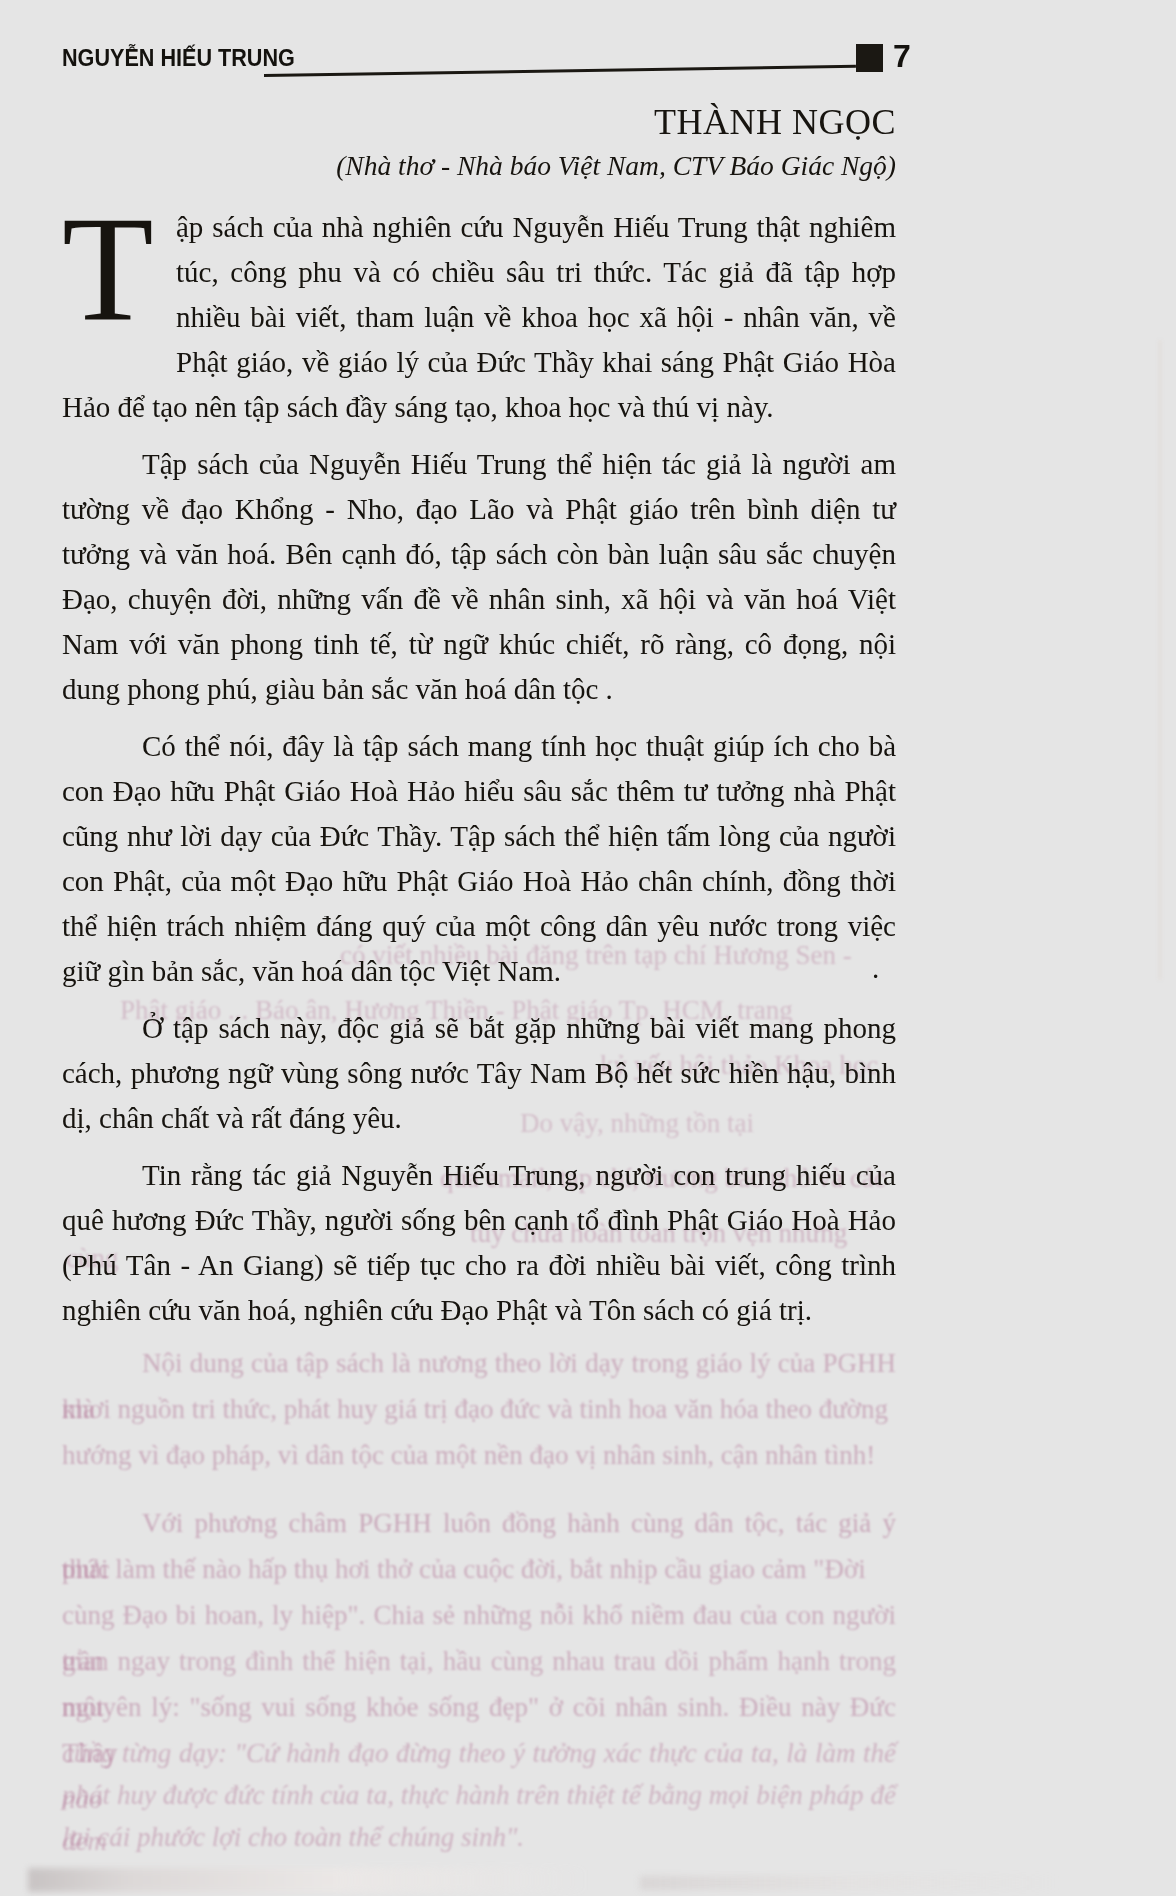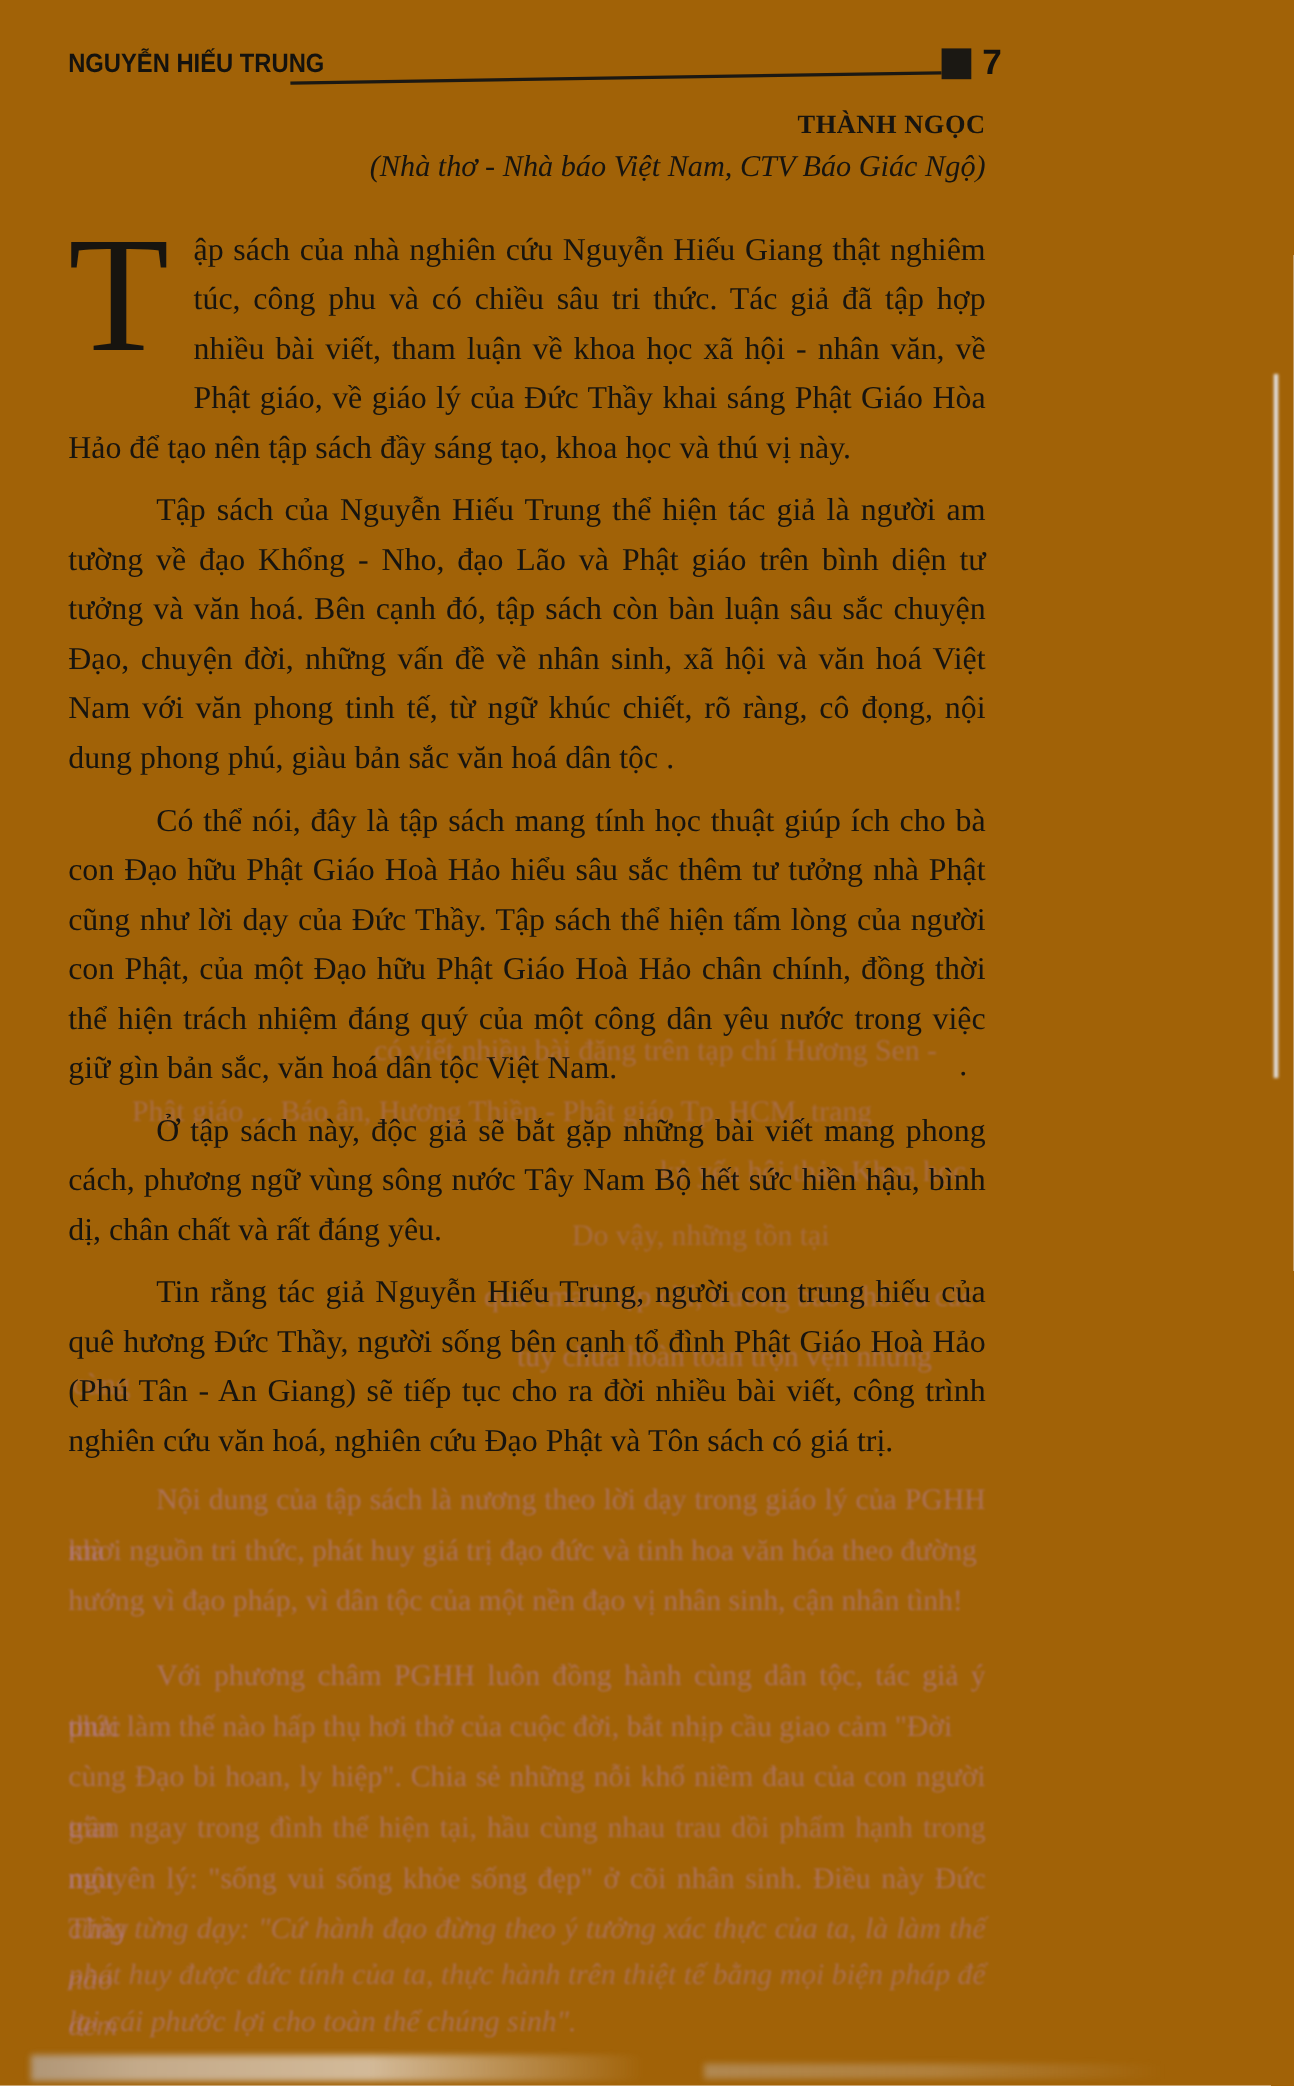--- a/index.html
+++ b/index.html
@@ -1,18 +1,18 @@
 <!DOCTYPE html>
 <html><head>
 <meta charset="utf-8">
 <style>
   html,body{margin:0;padding:0;}
   .page{
     position:relative;width:1176px;height:1896px;overflow:hidden;
-    background:#a16207;color:#17140f;
+    background:#e5e5e5;color:#17140f;
     font-family:"Liberation Serif", serif;
   }
   
   .running-header{
     position:absolute;left:62px;top:44px;
     font-family:"Liberation Sans", sans-serif;font-weight:bold;
     font-size:24px;letter-spacing:0px;color:#14120e;
     transform:scaleX(.9);transform-origin:left center;white-space:nowrap;
   }
   .header-rule{
@@ -21,21 +21,21 @@
   }
   .pageno-square{
     position:absolute;left:856px;top:44px;width:27px;height:28px;background:#1b1813;
   }
   .pageno{
     position:absolute;left:893px;top:38px;
     font-family:"Liberation Sans", sans-serif;font-weight:bold;font-size:32px;color:#14120e;
   }
   
   .byline{position:absolute;left:62px;top:101px;width:834px;text-align:right;}
-  .byline-name{font-weight:bold;font-size:24px;letter-spacing:.5px;}
+  .byline-name{font-weight:normal;font-size:36px;letter-spacing:.5px;}
   .byline-role{font-style:italic;font-size:27.5px;margin-top:7px;font-family:Liberation Serif, serif;}
   
   .body-col{
     position:absolute;left:62px;top:205px;width:834px;z-index:2;
     font-size:29px;line-height:45px;text-align:justify;
   }
   .body-col p{margin:0 0 12px 0;text-indent:80px;}
   .body-col p.first{text-indent:0;}
   .dropcap{
     float:left;font-size:150px;line-height:118px;height:138px;width:100px;
@@ -101,21 +101,21 @@
   <div class="header-rule"></div>
   <div class="pageno-square"></div>
   <div class="pageno">7</div>
 
   <div class="byline">
     <div class="byline-name">THÀNH NGỌC</div>
     <div class="byline-role">(Nhà thơ - Nhà báo Việt Nam, CTV Báo Giác Ngộ)</div>
   </div>
 
   <div class="body-col">
-    <p class="first"><span class="dropcap">T</span><span>ập sách của nhà nghiên cứu Nguyễn Hiếu Giang thật nghiêm túc, công phu và có chiều sâu tri thức. Tác giả đã tập hợp nhiều bài viết, tham luận về khoa học xã hội - nhân văn, về Phật giáo, về giáo lý của Đức Thầy khai sáng Phật Giáo Hòa Hảo để tạo nên tập sách đầy sáng tạo, khoa học và thú vị này.</span></p>
+    <p class="first"><span class="dropcap">T</span><span>ập sách của nhà nghiên cứu Nguyễn Hiếu Trung thật nghiêm túc, công phu và có chiều sâu tri thức. Tác giả đã tập hợp nhiều bài viết, tham luận về khoa học xã hội - nhân văn, về Phật giáo, về giáo lý của Đức Thầy khai sáng Phật Giáo Hòa Hảo để tạo nên tập sách đầy sáng tạo, khoa học và thú vị này.</span></p>
     <p>Tập sách của Nguyễn Hiếu Trung thể hiện tác giả là người am tường về đạo Khổng - Nho, đạo Lão và Phật giáo trên bình diện tư tưởng và văn hoá. Bên cạnh đó, tập sách còn bàn luận sâu sắc chuyện Đạo, chuyện đời, những vấn đề về nhân sinh, xã hội và văn hoá Việt Nam với văn phong tinh tế, từ ngữ khúc chiết, rõ ràng, cô đọng, nội dung phong phú, giàu bản sắc văn hoá dân tộc .</p>
     <p>Có thể nói, đây là tập sách mang tính học thuật giúp ích cho bà con Đạo hữu Phật Giáo Hoà Hảo hiểu sâu sắc thêm tư tưởng nhà Phật cũng như lời dạy của Đức Thầy. Tập sách thể hiện tấm lòng của người con Phật, của một Đạo hữu Phật Giáo Hoà Hảo chân chính, đồng thời thể hiện trách nhiệm đáng quý của một công dân yêu nước trong việc giữ gìn bản sắc, văn hoá dân tộc Việt Nam.</p>
     <p>Ở tập sách này, độc giả sẽ bắt gặp những bài viết mang phong cách, phương ngữ vùng sông nước Tây Nam Bộ hết sức hiền hậu, bình dị, chân chất và rất đáng yêu.</p>
     <p>Tin rằng tác giả Nguyễn Hiếu Trung, người con trung hiếu của quê hương Đức Thầy, người sống bên cạnh tổ đình Phật Giáo Hoà Hảo (Phú Tân - An Giang) sẽ tiếp tục cho ra đời nhiều bài viết, công trình nghiên cứu văn hoá, nghiên cứu Đạo Phật và Tôn sách có giá trị.</p>
   </div>
 
   <div class="artifact-dot">.</div>
 
   <div class="edge-shadow"></div>
   <div class="bottom-smudge"></div>

